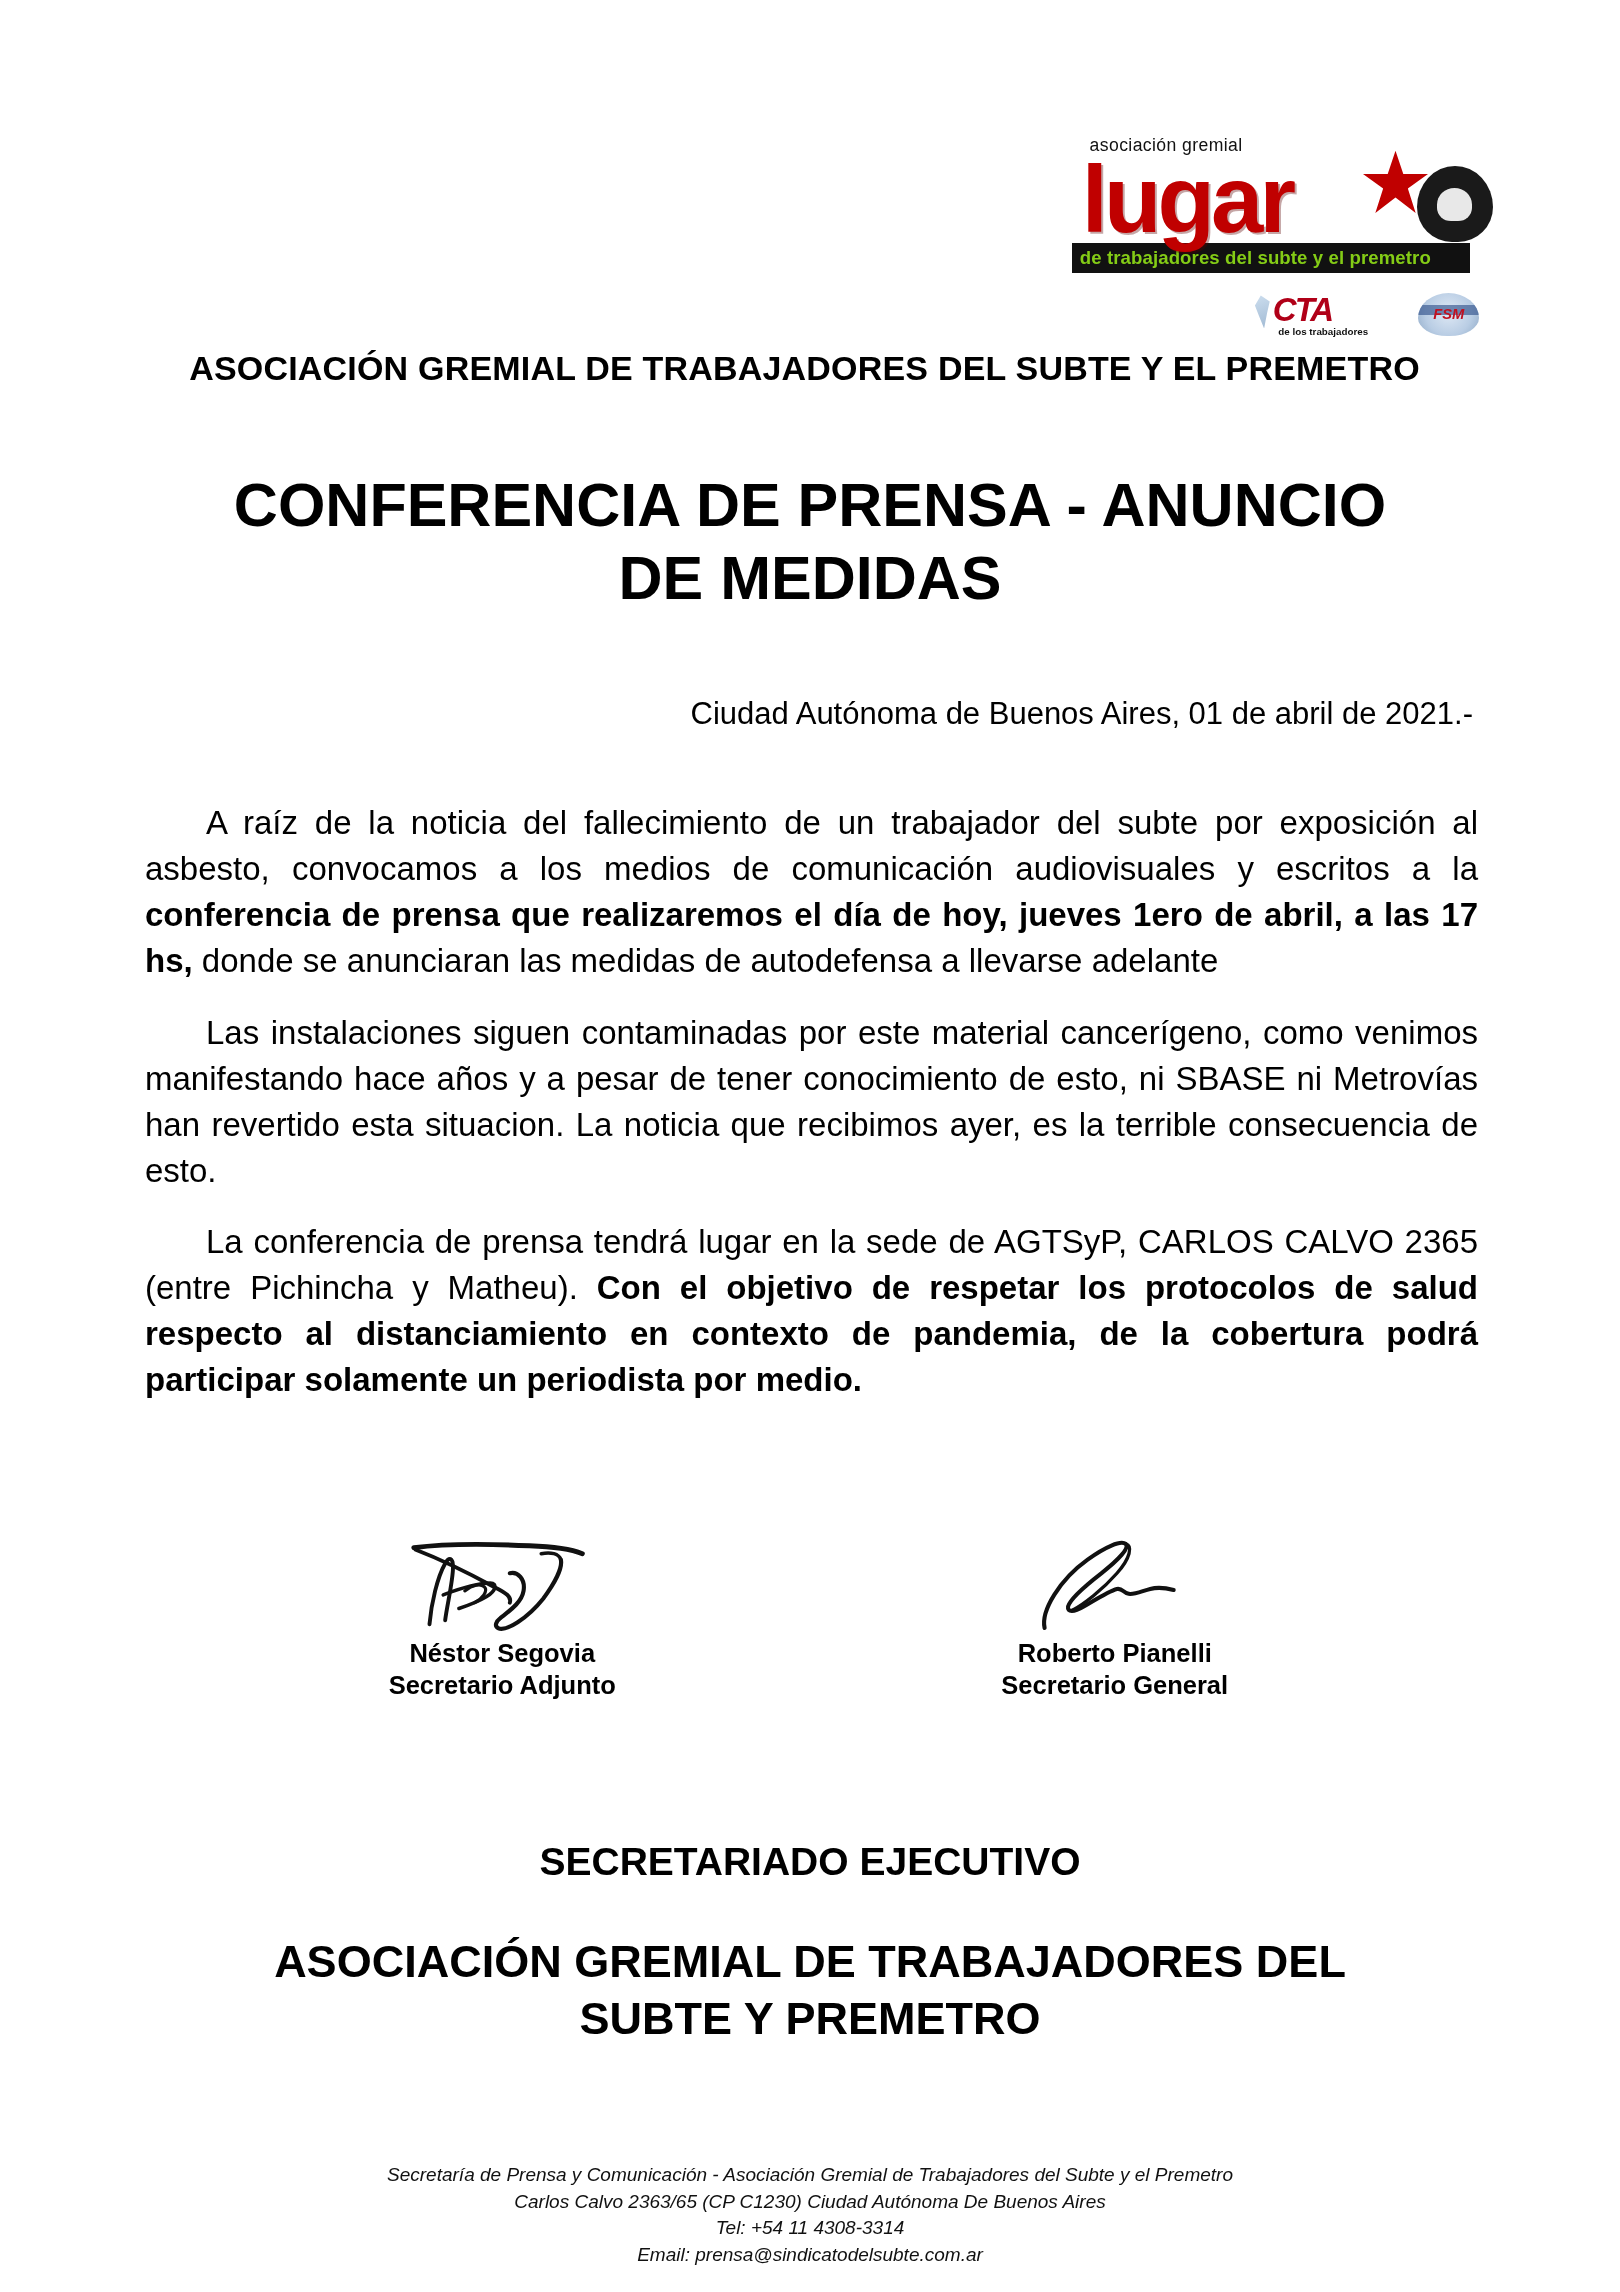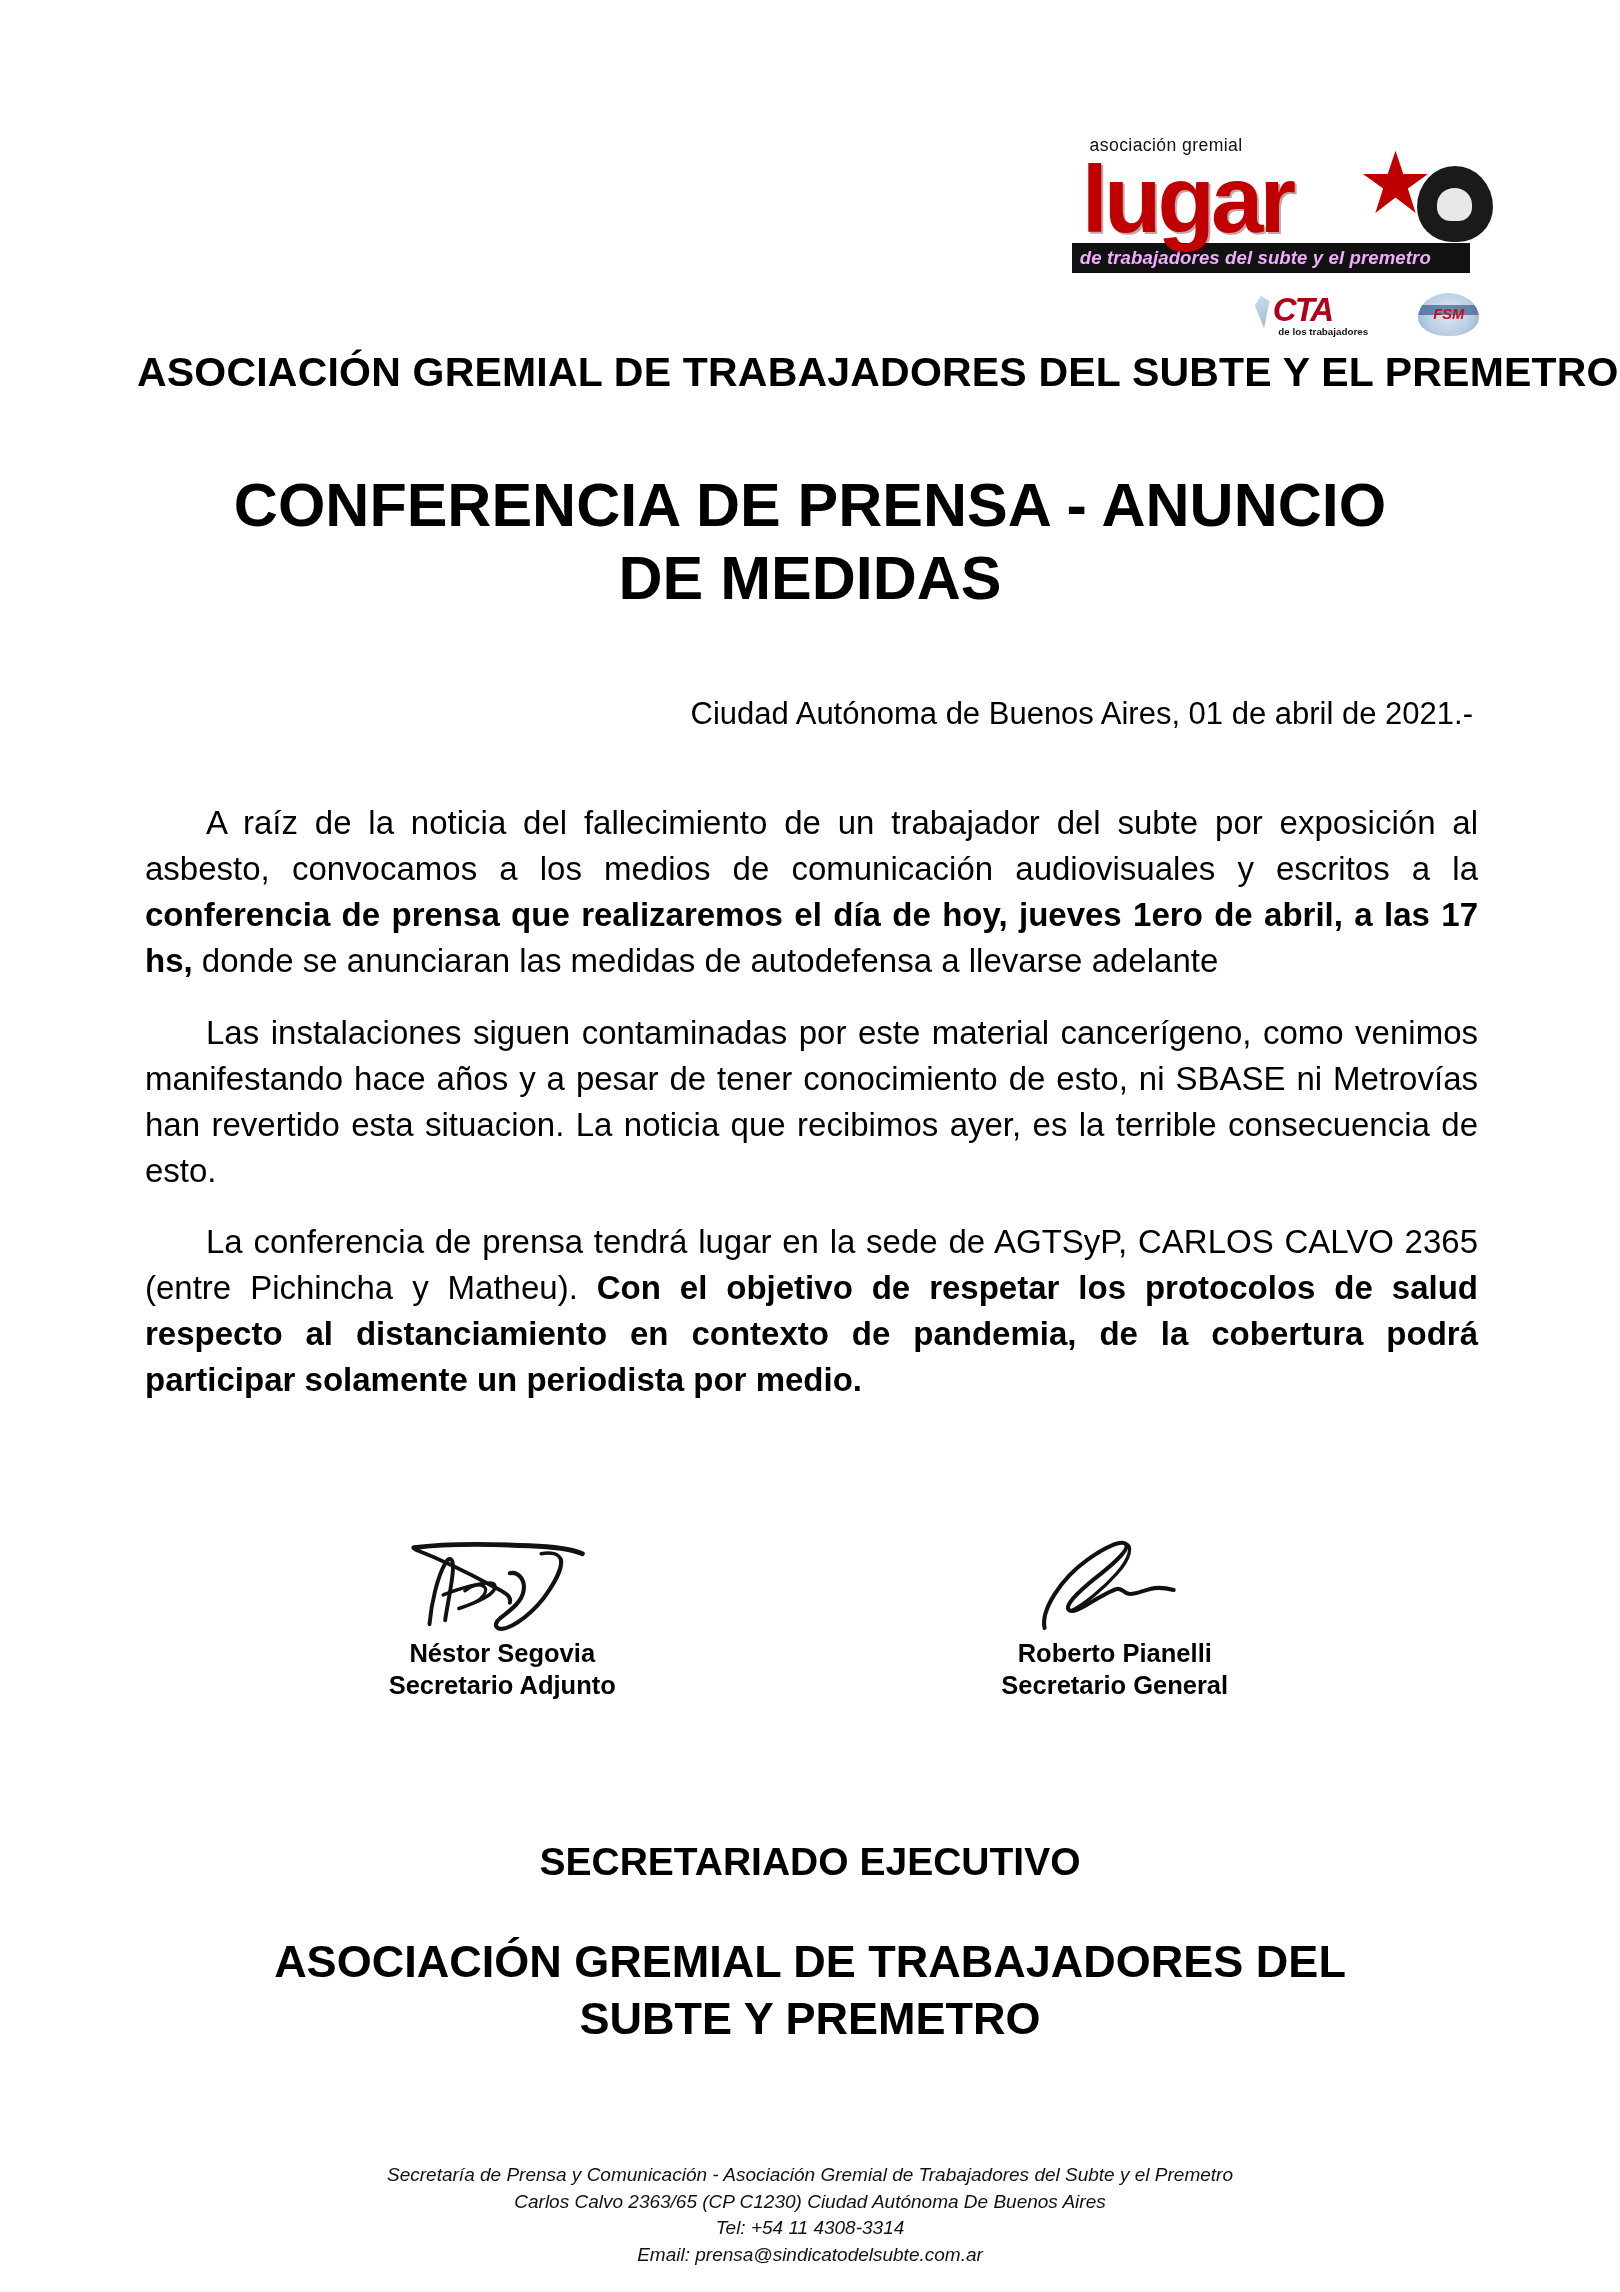--- a/index.html
+++ b/index.html
@@ -86,31 +86,30 @@
     position: absolute;
     top: 21.6px;
     left: 19.6px;
     width: 35px;
     height: 33px;
     background: #e8e8e8;
     border-radius: 50% 50% 40% 40%;
   }
   .logo-bar {
     background: #111111;
-    color: #f0abfc;
+    color: #84cc16;
     font-family: "Liberation Sans", sans-serif;
     font-weight: bold;
     font-size: 18.6px;
     letter-spacing: 0.1px;
     padding: 3.9px 5.9px 4.9px 7.8px;
     white-space: nowrap;
     margin-top: -3.9px;
     width: 398px;
     box-sizing: border-box;
-    font-style: italic;
   }
   .logo-badges {
     display: flex;
     justify-content: flex-end;
     align-items: flex-start;
     gap: 22px;
     margin-top: 20px;
     padding-right: 13.7px;
   }
   .cta-badge { position: relative; width: 147px; height: 45px; }
@@ -156,21 +155,21 @@
   }
 
   
   .org-header {
     position: absolute;
     top: 349px;
     left: 137px;
     right: 148px;
     text-align: center;
     font-weight: bold;
-    font-size: 41px;
+    font-size: 34px;
     letter-spacing: 0.2px;
     white-space: nowrap;
   }
 
   
   .doc-title {
     position: absolute;
     top: 469px;
     left: 186px;
     right: 186px;

